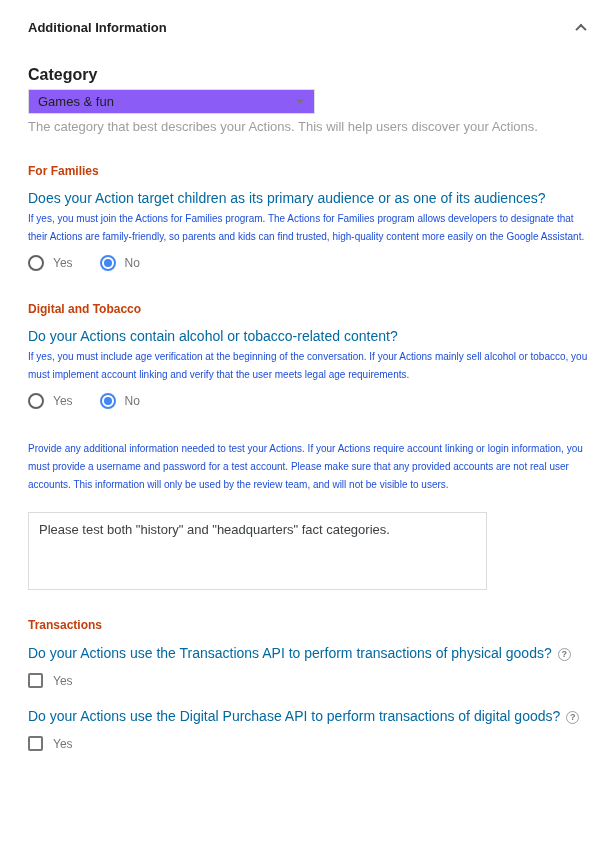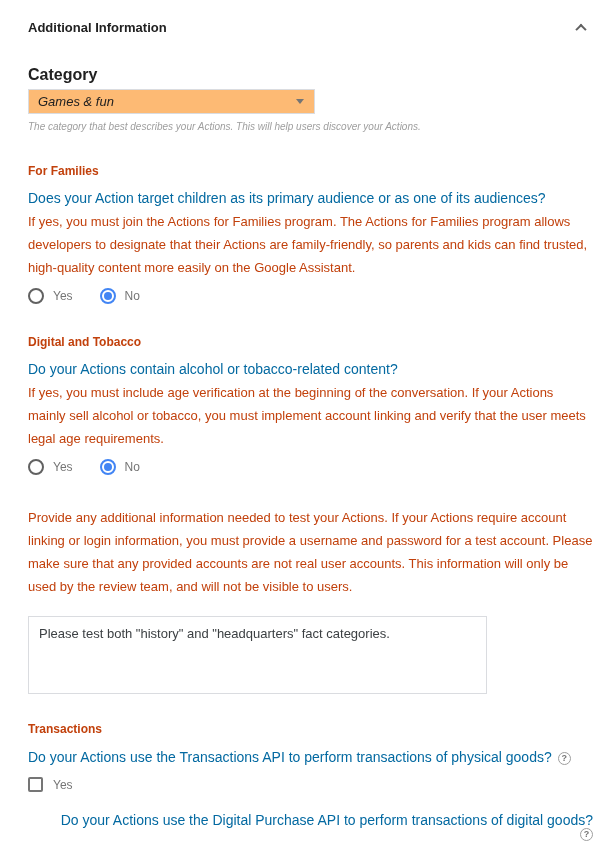--- a/index.html
+++ b/index.html
@@ -25,42 +25,41 @@
     width: 8px; height: 8px;
     border: solid #616161;
     border-width: 2px 2px 0 0;
     transform: rotate(-45deg) translate(-1px, 1px);
   }
 
   
   .field-label { font-size: 16px; font-weight: bold; line-height: 14px; color: #212121; }
   .section-title { font-size: 12px; font-weight: bold; line-height: 14px; color: #c2410c; }
   .question { font-size: 14px; line-height: 15px; color: #0369a1; font-weight: 400; }
-  .description { font-size: 13px; line-height: 23px; color: #c2410c; margin-top: 4px; }
+  .description { font-size: 10px; line-height: 18px; color: #1d4ed8; margin-top: 4px; }
 
   
   .category-label { margin-top: 28px; }
   .select-box {
     margin-top: 7px;
     width: 287px; height: 25px;
     border: 1px solid #dadce0;
     display: flex; align-items: center; justify-content: space-between;
     padding: 0 10px 0 9px;
     cursor: pointer;
-    background: #fdba74;
-    font-style: italic;
+    background: #8b5cf6;
   }
   .select-value { font-size: 13px; color: #212121; }
   .select-arrow {
     width: 0; height: 0;
     border-left: 4px solid transparent;
     border-right: 4px solid transparent;
     border-top: 5px solid #757575;
   }
-  .helper { margin-top: 6px; font-size: 10px; line-height: 13px; color: #9e9e9e; font-style: italic; }
+  .helper { margin-top: 6px; font-size: 13px; line-height: 13px; color: #9e9e9e; }
 
   .section { margin-top: 31px; }
   .section .question { margin-top: 13px; }
 
   
   .radio-row { margin-top: 9px; display: flex; align-items: center; }
   .radio-option { display: flex; align-items: center; cursor: pointer; }
   .radio-option + .radio-option { margin-left: 27px; }
   .radio-circle {
     width: 16px; height: 16px; border-radius: 50%;
@@ -96,21 +95,21 @@
     margin-left: 6px; margin-top: 0px;
     cursor: pointer;
   }
   .checkbox-row { margin-top: 12px; display: flex; align-items: center; }
   .checkbox-box {
     width: 15px; height: 15px;
     border: 2px solid #757575; border-radius: 2px;
     background: #fff; cursor: pointer;
   }
   .checkbox-label { margin-left: 10px; font-size: 12px; color: #757575; }
-  .checkbox-gap { margin-top: 21px; flex-direction: column; }
+  .checkbox-gap { margin-top: 21px; }
 </style>
 </head>
 <body>
 
 <div class="page">
 
   <div class="panel-header">
     <div class="panel-title">Additional Information</div>
     <button class="collapse-btn">
       <span class="chevron-up"></span>

